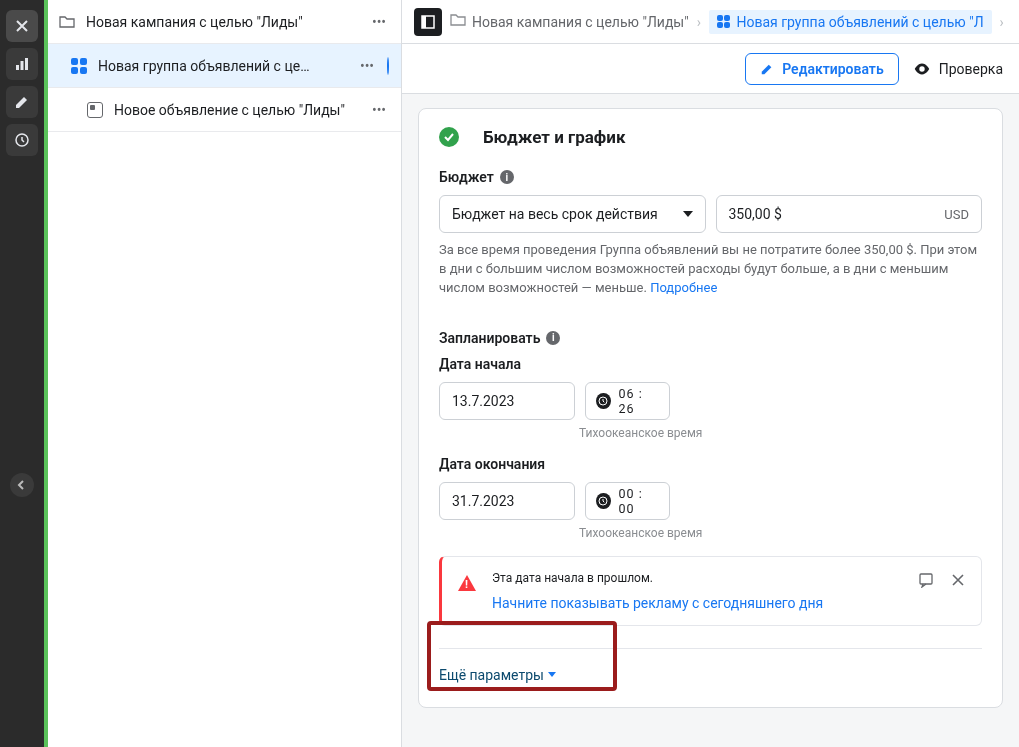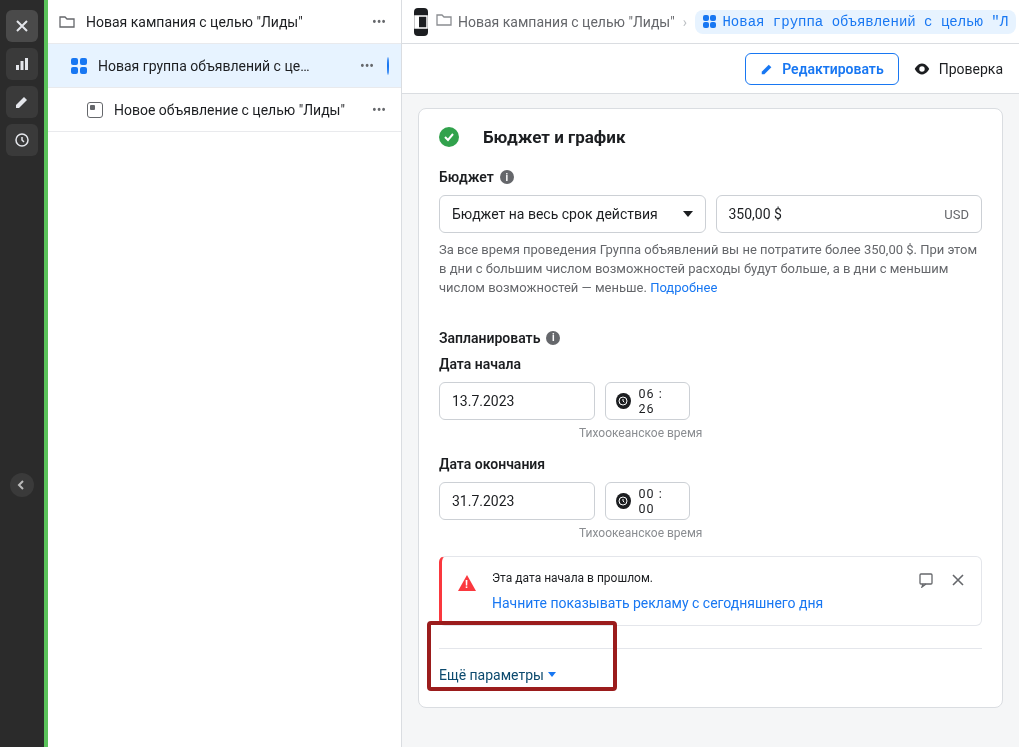--- a/index.html
+++ b/index.html
@@ -115,21 +115,21 @@
     display:flex; align-items:center; justify-content:center;
   }
   .crumbs .panel-toggle svg { width:14px; height:14px; fill:#fff; }
   .crumbs .crumb {
     display:flex; align-items:center; gap:6px;
     color:#65676b; font-size:14px;
     white-space: nowrap;
   }
   .crumbs .crumb.active {
     background:#e7f3ff; color:#1877f2;
-    padding:4px 8px; border-radius:8px;font-family:Liberation Mono, monospace;
+    padding:4px 8px; border-radius:2px;
   }
   .crumbs .chev { color:#bcc0c4; }
   .crumbs .grid-icon.small { grid-template-columns:6px 6px; grid-template-rows:6px 6px; gap:1.5px; }
   .crumbs .grid-icon.small span { background:#1877f2; }
 
   .actions {
     height: 50px;
     background: #fff;
     border-bottom: 1px solid #dadde1;
     display:flex; align-items:center; justify-content:flex-end;
@@ -201,21 +201,21 @@
 
   .help-text {
     font-size:13px; color:#65676b; line-height:1.45;
     margin-bottom: 32px;
   }
   .help-text a { color:#1877f2; text-decoration:none; cursor:pointer; }
 
   .date-group { margin-bottom: 16px; }
   .date-row { display:flex; gap:10px; align-items:center; }
   .date-input {
-    width:156px; height:38px;
+    width:136px; height:38px;
     border:1px solid #ccd0d5; border-radius:6px;
     padding:0 12px;
     display:flex; align-items:center; background:#fff;
     cursor:pointer;
   }
   .time-input {
     width:85px; height:38px;
     border:1px solid #ccd0d5; border-radius:6px;
     padding:0 10px;
     display:flex; align-items:center; gap:8px; background:#fff;

